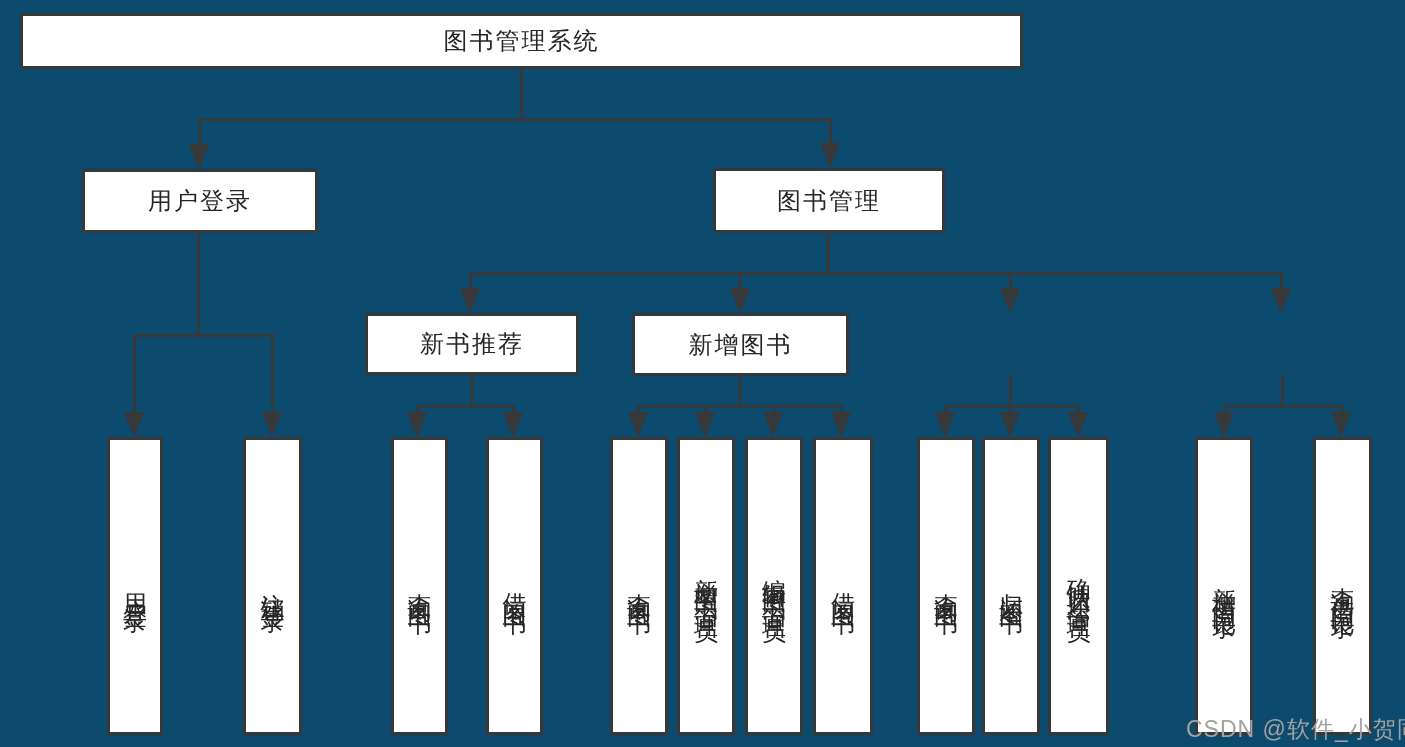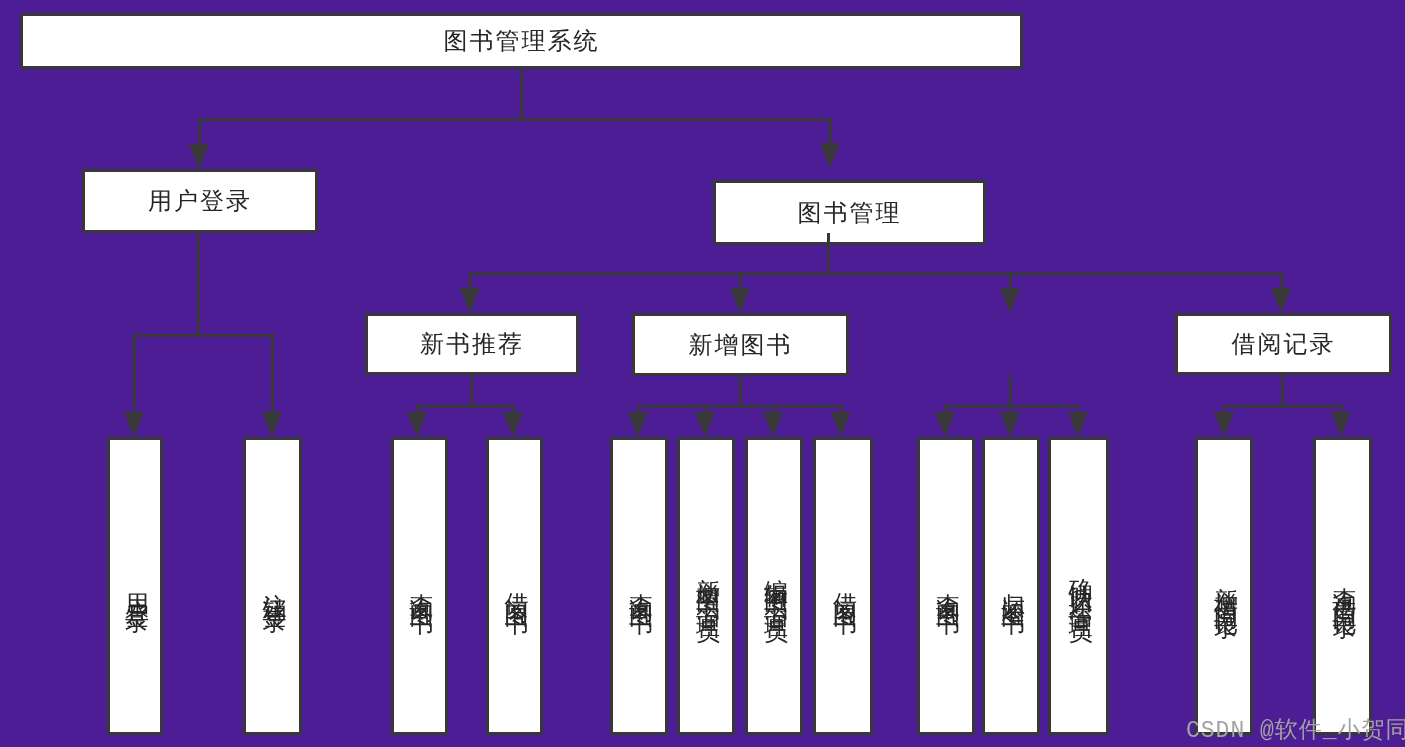--- a/index.html
+++ b/index.html
@@ -1,18 +1,18 @@
 <!DOCTYPE html>
 <html><head>
 <meta charset="utf-8">
 <style>
   html,body{margin:0;padding:0;background:#fff;}
   #stage{
-    position:relative;width:1405px;height:747px;background:#4c1d95;overflow:hidden;
-    font-family:Liberation Mono, monospace;color:#262626;
+    position:relative;width:1405px;height:747px;background:#0c4a6e;overflow:hidden;
+    font-family:Liberation Sans, sans-serif;color:#262626;
   }
   .box{
     position:absolute;box-sizing:border-box;border:3px solid #383838;background:#ffffff;
     display:flex;align-items:center;justify-content:center;
     font-size:24px;letter-spacing:2px;color:#262626;white-space:nowrap;
   }
   .vbox{
     writing-mode:vertical-rl;text-orientation:mixed;
     letter-spacing:6px;font-size:24px;line-height:1;
   }
@@ -40,21 +40,21 @@
   <div class="v" style="left:520px;top:69px;height:50px;"></div>
   <div class="h" style="left:198px;top:118px;width:634px;"></div>
   <div class="v" style="left:198px;top:118px;height:29px;"></div>
   <div class="ah" style="left:189px;top:144px;"></div>
   <div class="v" style="left:829px;top:118px;height:28px;"></div>
   <div class="ah" style="left:820px;top:143px;"></div>
 
   <div class="box" style="left:82px;top:169px;width:236px;height:64px;">
     <span>用户登录</span>
   </div>
-  <div class="box" style="left:713px;top:180px;width:273px;height:65px;">
+  <div class="box" style="left:713px;top:168px;width:232px;height:65px;">
     <span>图书管理</span>
   </div>
 
   <div class="v" style="left:197px;top:233px;height:104px;"></div>
   <div class="h" style="left:134px;top:334px;width:141px;"></div>
   <div class="v" style="left:133px;top:334px;height:80px;"></div>
   <div class="ah" style="left:124px;top:412px;"></div>
   <div class="v" style="left:271px;top:334px;height:80px;"></div>
   <div class="ah" style="left:262px;top:412px;"></div>
 
@@ -67,23 +67,20 @@
   <div class="v" style="left:1009px;top:272px;height:19px;"></div>
   <div class="ah" style="left:1000px;top:288px;"></div>
   <div class="v" style="left:1280px;top:272px;height:19px;"></div>
   <div class="ah" style="left:1271px;top:288px;"></div>
 
   <div class="box" style="left:365px;top:313px;width:214px;height:62px;">
     <span>新书推荐</span>
   </div>
   <div class="box" style="left:632px;top:313px;width:217px;height:63px;">
     <span>新增图书</span>
-  </div>
-  <div class="box" style="left:1175px;top:313px;width:217px;height:62px;">
-    <span>借阅记录</span>
   </div>
 
   <div class="v" style="left:470px;top:375px;height:33px;"></div>
   <div class="h" style="left:417px;top:405px;width:98px;"></div>
   <div class="v" style="left:416px;top:405px;height:10px;"></div>
   <div class="ah" style="left:407px;top:412px;"></div>
   <div class="v" style="left:512px;top:405px;height:10px;"></div>
   <div class="ah" style="left:503px;top:412px;"></div>
 
   <div class="v" style="left:739px;top:376px;height:32px;"></div>

